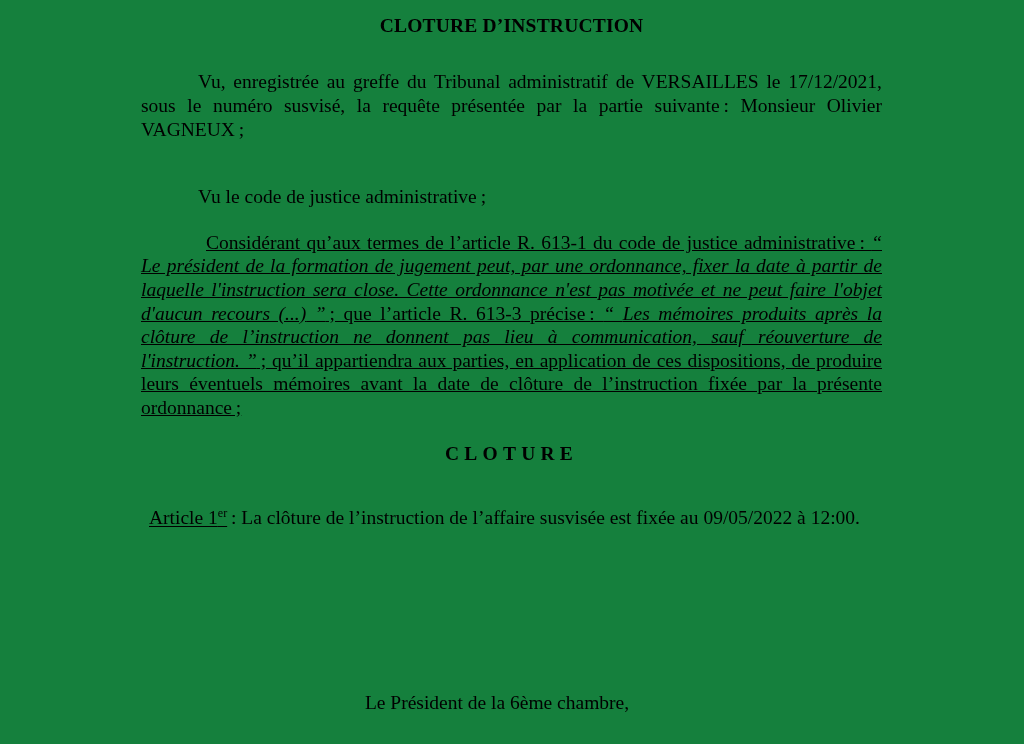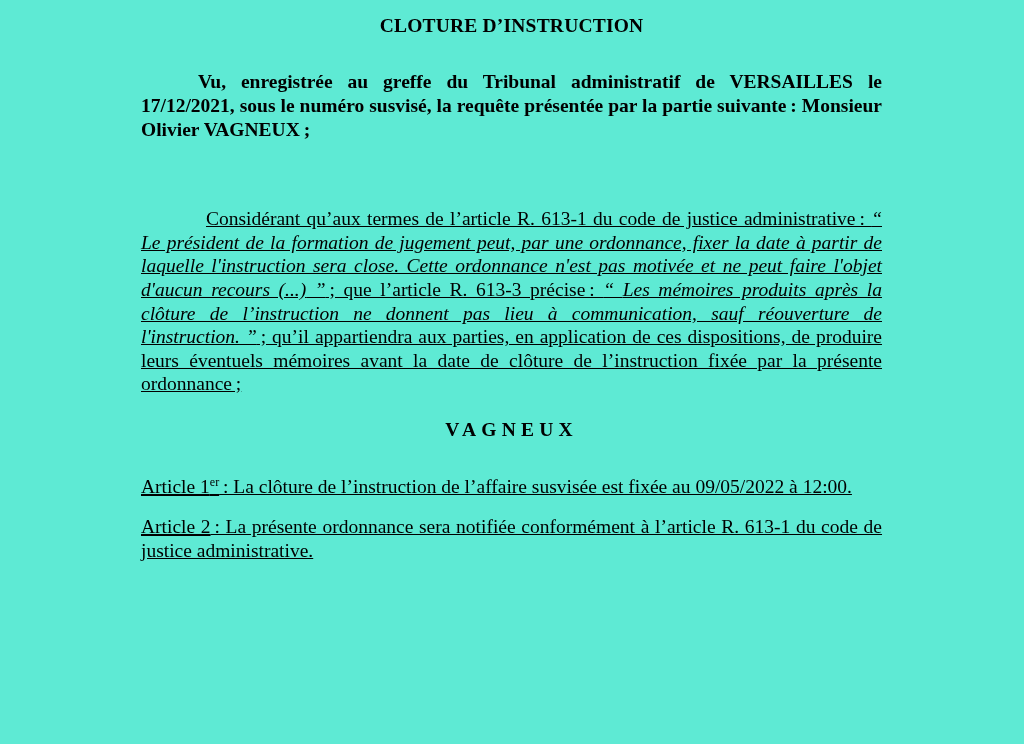--- a/index.html
+++ b/index.html
@@ -17,21 +17,21 @@
     color: #000000;
     -webkit-font-smoothing: antialiased;
   }
 
   .page {
     position: absolute;
     top: 0;
     left: 0;
     width: 1024px;
     height: 744px;
-    background: #5eead4;
+    background: #15803d;
   }
 
   
   .content {
     position: absolute;
     left: 141px;
     top: 0;
     width: 741px;
   }
 
@@ -46,21 +46,21 @@
   }
 
   .para {
     font-size: 19.5px;
     line-height: 23.6px;
     text-align: justify;
     text-justify: inter-word;
     margin: 0;
   }
 
-  .para.indent-1 { text-indent: 57px; font-weight: bold; }
+  .para.indent-1 { text-indent: 57px; }
   .para.indent-2 { text-indent: 65px; text-decoration: underline; }
 
   .gap-title  { height: 33px; }
   .gap-para   { height: 22px; }
   .gap-small  { height: 17px; }
 
   .quote {
     font-style: italic;
   }
 
@@ -81,22 +81,21 @@
   .sup {
     font-size: 0.62em;
     vertical-align: super;
     line-height: 0;
   }
 
   .block-left {
     font-size: 19.5px;
     line-height: 23.6px;
     text-align: justify;
-    margin: 0;
-    text-decoration: underline;
+    margin: 8px;
   }
 
   .signature {
     position: absolute;
     left: 141px;
     top: 691px;
     width: 712px;
     text-align: center;
     font-size: 19.5px;
     line-height: 23.6px;
@@ -114,38 +113,39 @@
 
     <div class="gap-title"></div>
 
     <p class="para indent-1">Vu, enregistrée au greffe du Tribunal administratif de VERSAILLES le 17/12/2021, sous le numéro susvisé, la requête présentée par la partie suivante : Monsieur Olivier VAGNEUX ;</p>
 
     <div class="gap-para"></div>
 
 
     <div class="gap-para"></div>
 
+    <p class="para indent-1">Vu le code de justice administrative ;</p>
 
     <div class="gap-para"></div>
 
     <p class="para indent-2"><span>Considérant qu’aux termes de l’article R. 613-1 du code de justice administrative : </span><span class="quote">“ </span><span class="quote">Le président de la formation de jugement peut, par une ordonnance, fixer la date à partir de laquelle l'instruction sera close. Cette ordonnance n'est pas motivée et ne peut faire l'objet d'aucun recours (...)</span><span class="quote"> ”</span><span> ; que l’article R. 613-3 précise : </span><span class="quote">“ </span><span class="quote">Les mémoires produits après la clôture de l’instruction ne donnent pas lieu à communication, sauf réouverture de l'instruction.</span><span class="quote"> ”</span><span> ; qu’il appartiendra aux parties, en application de ces dispositions, de produire leurs éventuels mémoires avant la date de clôture de l’instruction fixée par la présente ordonnance ;</span></p>
 
     <div class="gap-para"></div>
 
-    <p class="ordonne">VAGNEUX</p>
+    <p class="ordonne">CLOTURE</p>
 
     <div class="gap-title"></div>
 
     <p class="block-left"><span class="article-label"><span>Article 1</span><span class="sup">er</span></span><span> : La clôture de l’instruction de l’affaire susvisée est fixée au 09/05/2022 à 12:00.</span></p>
 
     <div class="gap-small"></div>
 
-    <p class="block-left"><span class="article-label"><span>Article 2</span></span><span> : La présente ordonnance sera notifiée conformément à l’article R. 613-1 du code de justice administrative.</span></p>
 
     <div class="gap-small"></div>
 
 
   </div>
 
   <div class="signature">
+    <div>Le Président de la 6ème chambre,</div>
   </div>
 
 </div>
 
 </body></html>

